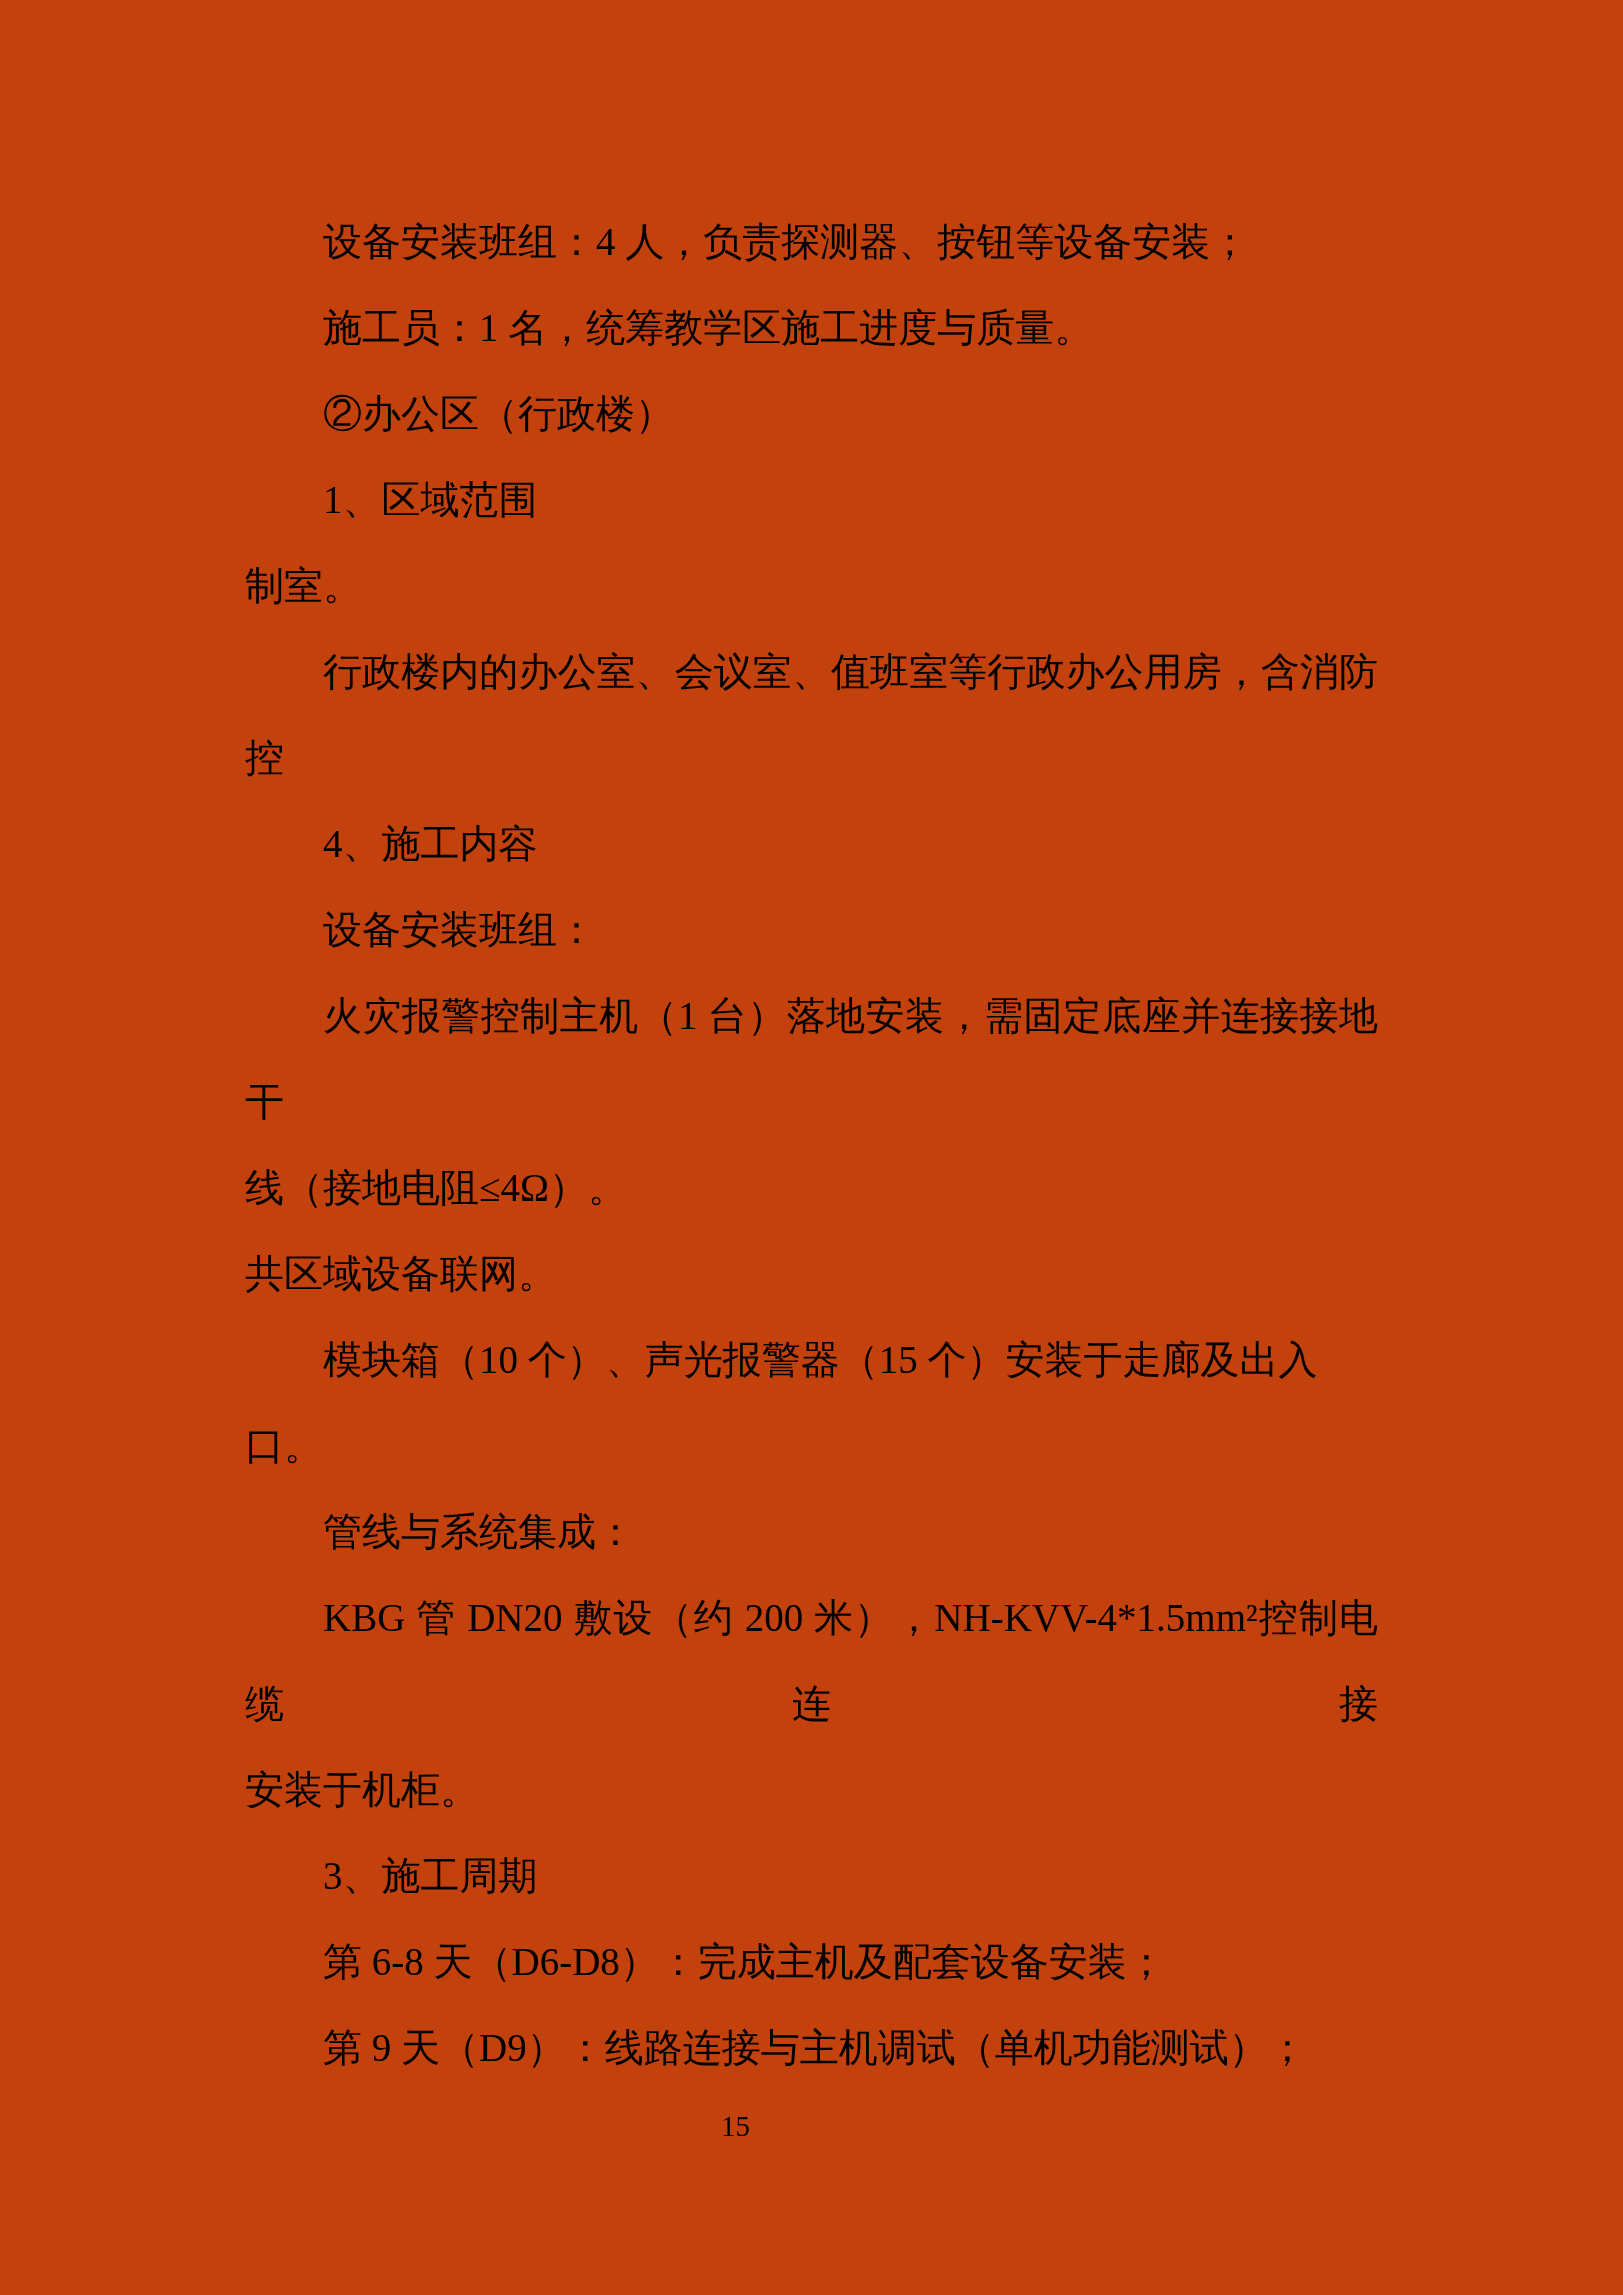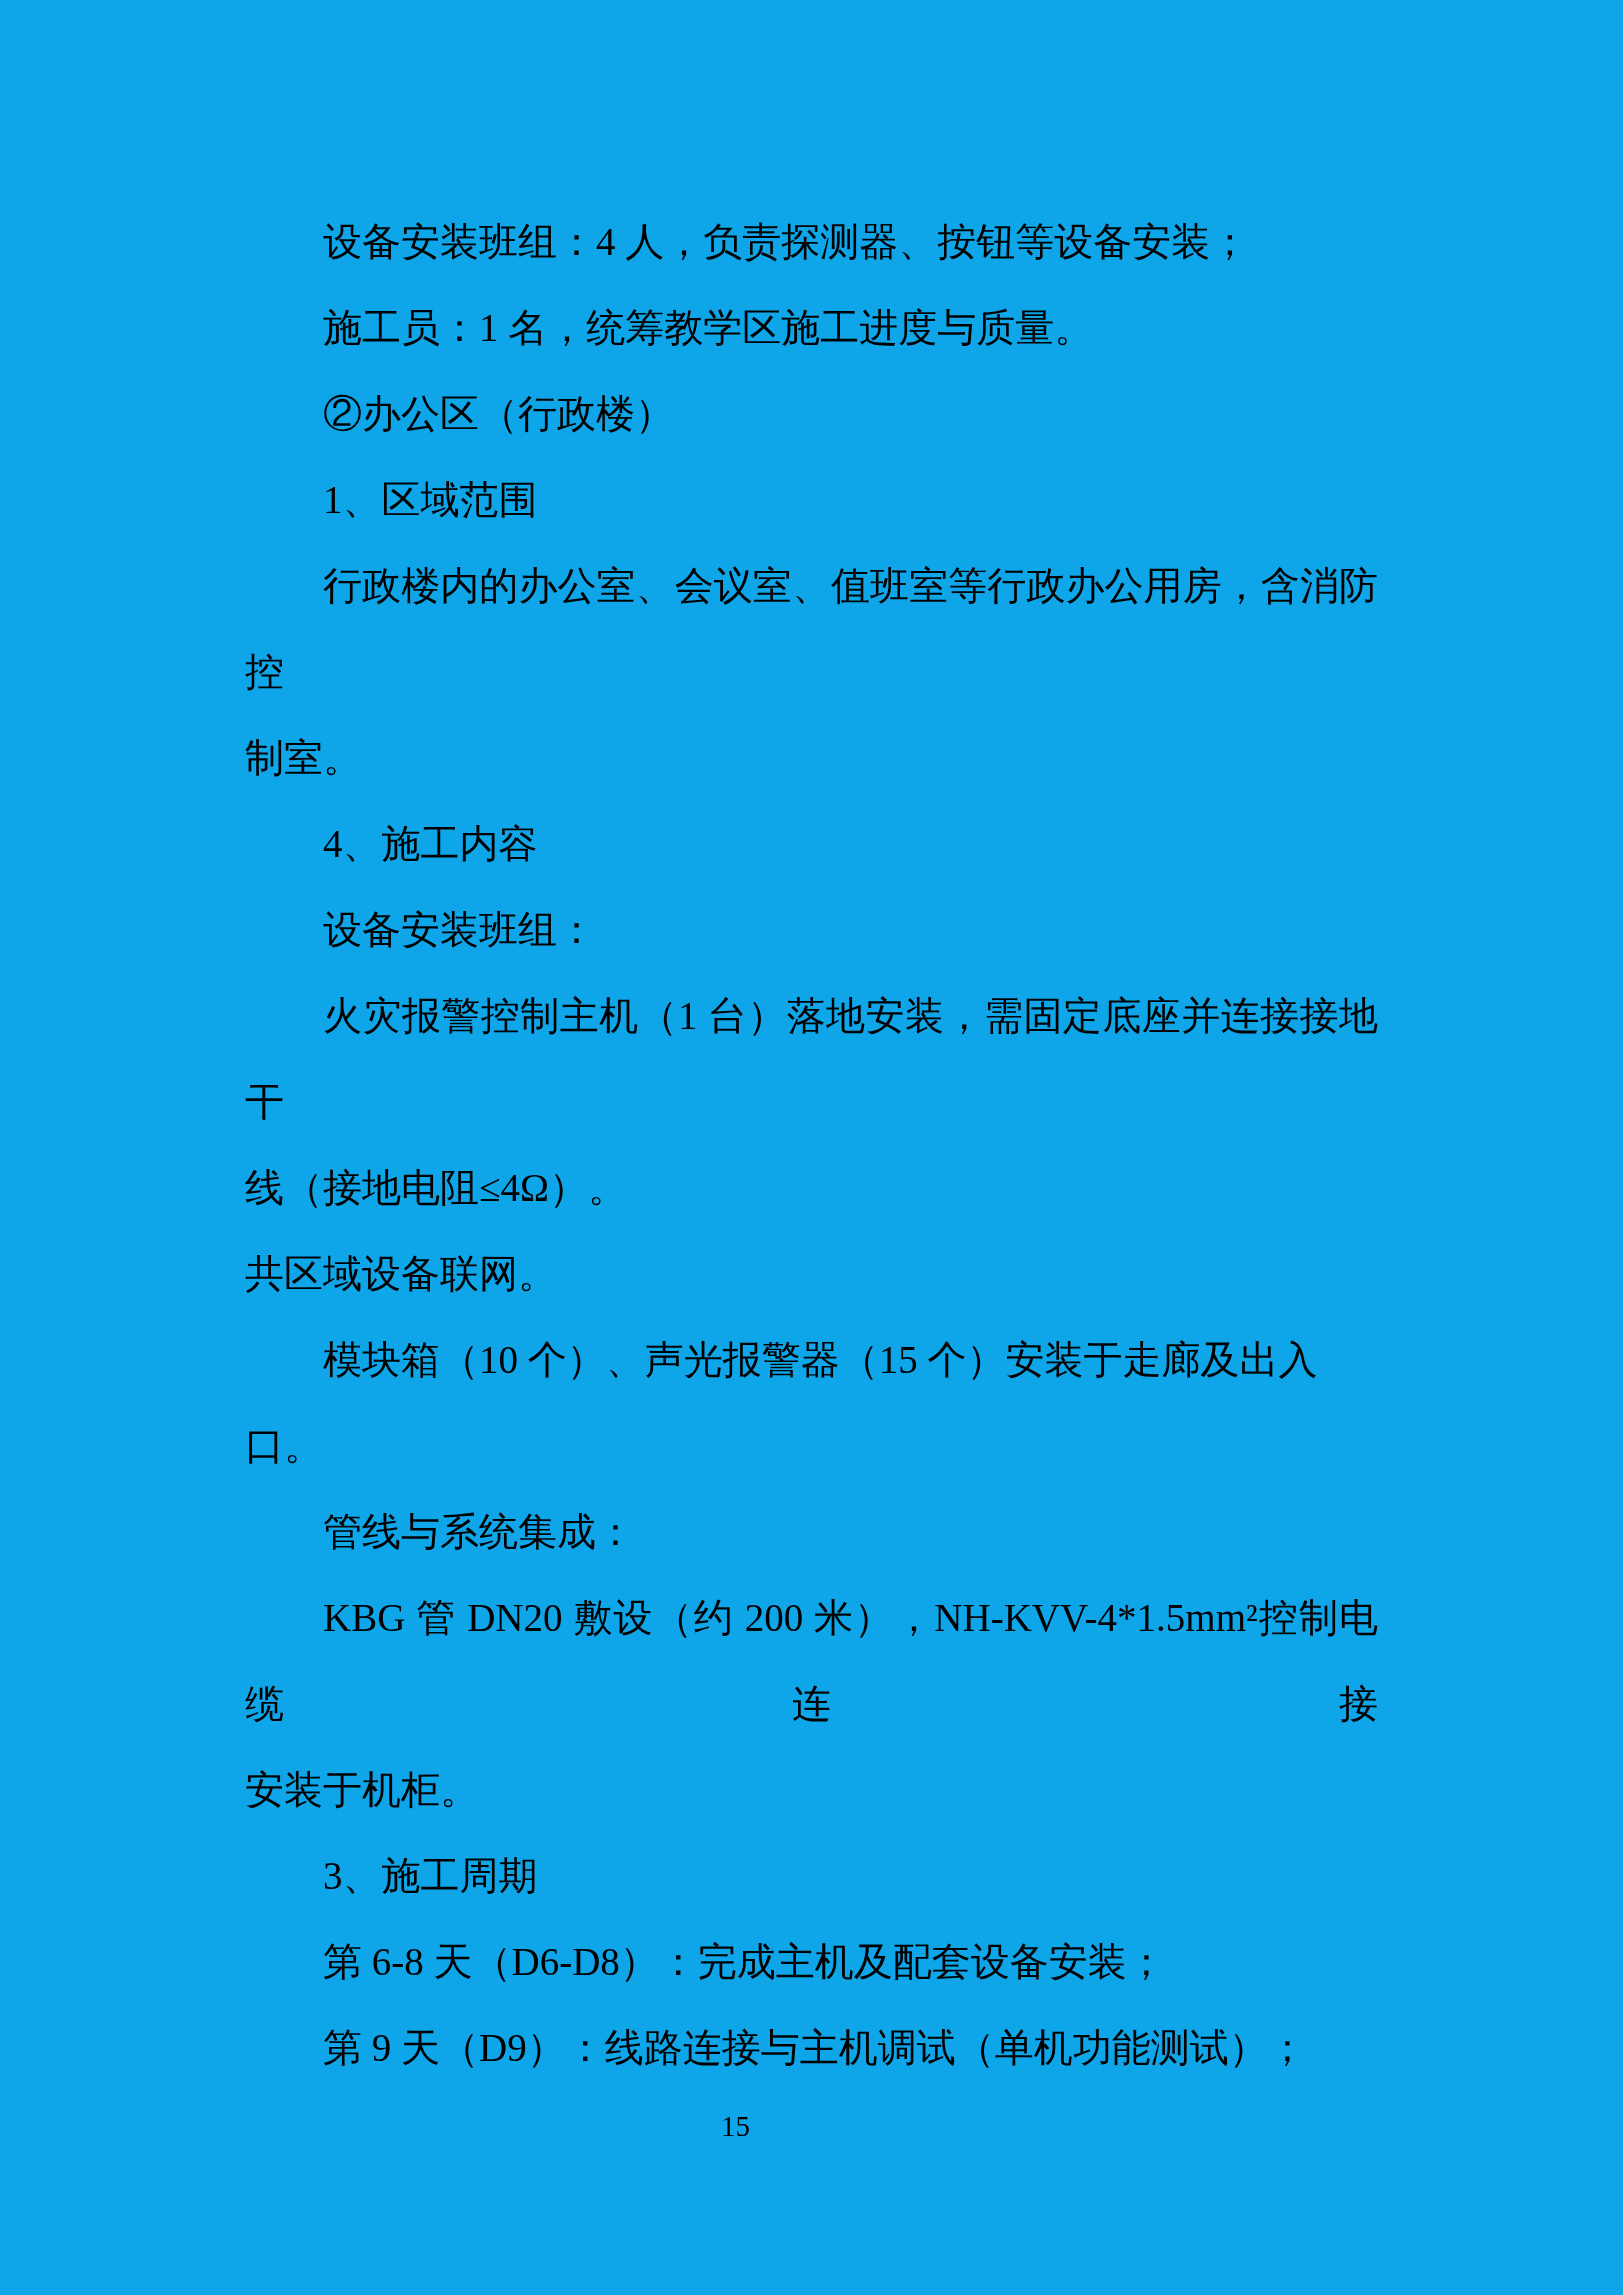--- a/index.html
+++ b/index.html
@@ -4,21 +4,21 @@
 <style>
   html, body {
     margin: 0;
     padding: 0;
     background: #ffffff;
   }
   .page {
     position: relative;
     width: 1623px;
     height: 2295px;
-    background: #0ea5e9;
+    background: #c2410c;
     overflow: hidden;
     font-family: "Liberation Serif", "DejaVu Serif", serif;
     color: #000000;
   }
   .content {
     position: absolute;
     left: 245px;
     top: 199px;
     width: 1133px;
   }
@@ -51,22 +51,22 @@
 </head>
 <body>
 
 <div class="page">
   <div class="content">
 
   <div class="text-line indent">设备安装班组：4 人，负责探测器、按钮等设备安装；</div>
       <div class="text-line indent">施工员：1 名，统筹教学区施工进度与质量。</div>
       <div class="text-line indent">②办公区（行政楼）</div>
       <div class="text-line indent">1、区域范围</div>
+      <div class="text-line">制室。</div>
       <div class="text-line indent just">行政楼内的办公室、会议室、值班室等行政办公用房，含消防控</div>
-      <div class="text-line">制室。</div>
       <div class="text-line indent">4、施工内容</div>
       <div class="text-line indent">设备安装班组：</div>
       <div class="text-line indent just">火灾报警控制主机（1 台）落地安装，需固定底座并连接接地干</div>
       <div class="text-line">线（接地电阻≤4Ω）。</div>
       <div class="text-line">共区域设备联网。</div>
       <div class="text-line indent">模块箱（10 个）、声光报警器（15 个）安装于走廊及出入口。</div>
       <div class="text-line indent">管线与系统集成：</div>
       <div class="text-line indent just">KBG 管 DN20 敷设（约 200 米），NH-KVV-4*1.5mm²控制电缆连接</div>
       <div class="text-line">安装于机柜。</div>
       <div class="text-line indent">3、施工周期</div>

